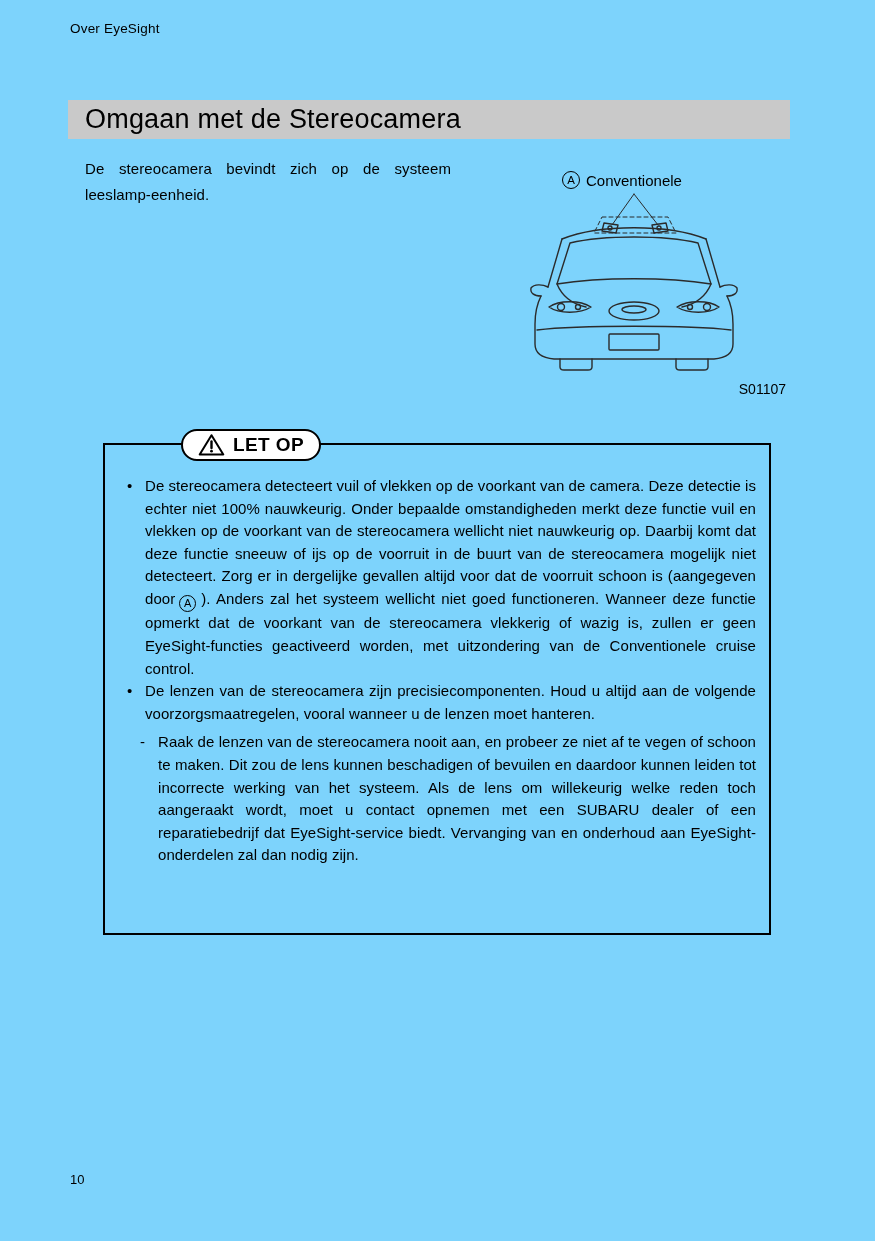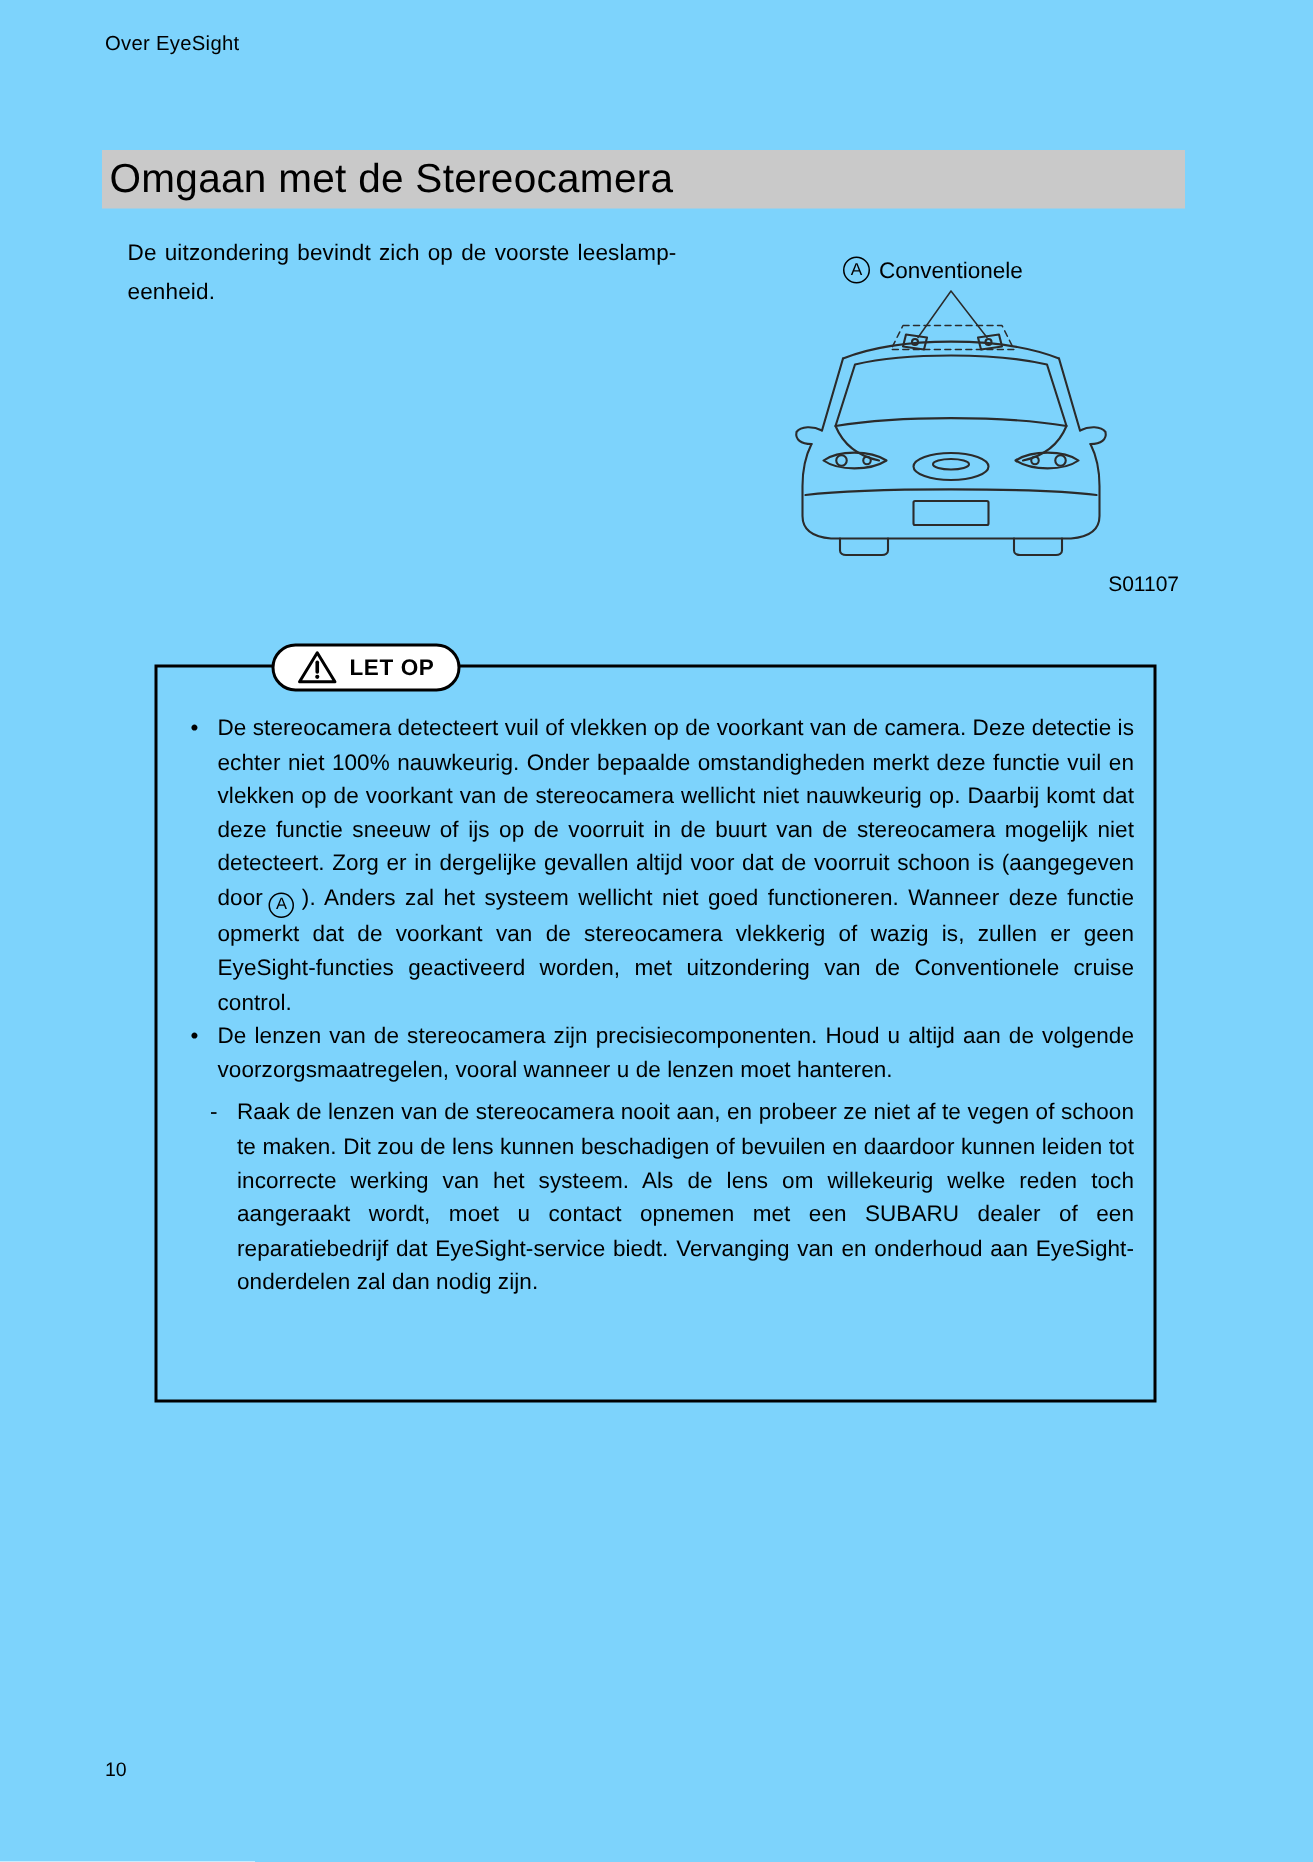--- a/index.html
+++ b/index.html
@@ -5,21 +5,21 @@
   * { margin:0; padding:0; box-sizing:border-box; }
   html, body { background:#ffffff; }
   .page {
     position:relative; width:875px; height:1241px; margin:0 auto;
     background:#7dd3fc; color:#000;
     font-family:"Liberation Sans", sans-serif; overflow:hidden;
   }
   .running-header { position:absolute; left:70px; top:21px; font-size:13.5px; letter-spacing:0.2px; }
   .section-bar {
     position:absolute; left:68px; top:100px; width:722px; height:39px;
-    background:#c9c9c9; display:flex; align-items:center; padding-left:5px;
+    background:#c9c9c9; display:flex; align-items:center; padding-left:17px;
   }
   .section-title { font-size:27px; letter-spacing:0.2px; }
   .intro {
     position:absolute; left:85px; top:156px; width:366px;
     font-size:15px; line-height:26px; text-align:justify; letter-spacing:0.1px;
   }
   .figure { position:absolute; left:498px; top:170px; width:300px; }
   .figure-label { display:flex; align-items:center; gap:6px; margin-left:64px; font-size:15px; height:20px; }
   .circle-letter {
     display:inline-flex; width:18px; height:18px; border:1.4px solid #000; border-radius:50%;
@@ -30,21 +30,21 @@
 
   .caution-box {
     position:absolute; left:103px; top:443px; width:668px; height:492px;
     border:2px solid #000;
   }
   .caution-pill {
     position:absolute; left:76px; top:-16px; height:32px;
     background:#fff; border:2px solid #000; border-radius:16px;
     display:flex; align-items:center; gap:8px; padding:0 15px;
   }
-  .caution-label { font-size:15px; font-weight:bold; letter-spacing:0.4px; white-space:nowrap; }
+  .caution-label { font-size:19px; font-weight:bold; letter-spacing:0.4px; white-space:nowrap; }
   .caution-content { padding:30px 13px 0 22px; }
   ul.caution-list { list-style:none; }
   ul.caution-list > li {
     position:relative; padding-left:18px;
     font-size:15px; line-height:22.6px; text-align:justify; letter-spacing:0.05px;
   }
   .marker { position:absolute; left:0; top:0; }
   li.sub-item { margin-left:13px; margin-top:6px; padding-left:17px; }
   li.sub-item .marker { left:0; }
   .circle-a {
@@ -58,21 +58,21 @@
 <body>
 
 <div class="page">
 
   <div class="running-header">Over EyeSight</div>
 
   <div class="section-bar">
     <span class="section-title">Omgaan met de Stereocamera</span>
   </div>
 
-  <p class="intro">De uitzondering bevindt zich op de voorste leeslamp-eenheid.</p>
+  <p class="intro">De stereocamera bevindt zich op de systeem leeslamp-eenheid.</p>
 
   <div class="figure">
     <div class="figure-label">
       <span class="circle-letter">A</span>
       <span>Conventionele</span>
     </div>
     <svg class="car-svg" width="252" height="186" viewBox="0 0 252 186" aria-hidden="true">
       <g fill="none" stroke="#2b2b2b" stroke-width="1.4" stroke-linejoin="round" stroke-linecap="round">
 
         <path d="M126 1 L104 32 M126 1 L150 32" stroke-width="1"></path>

